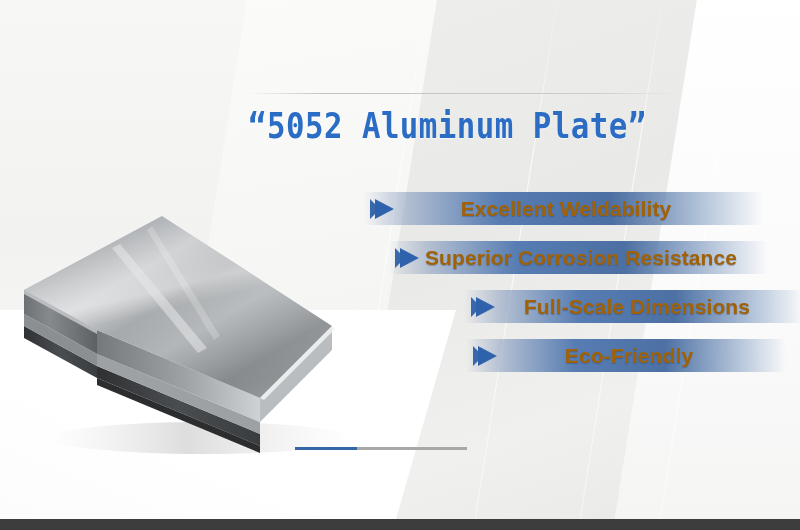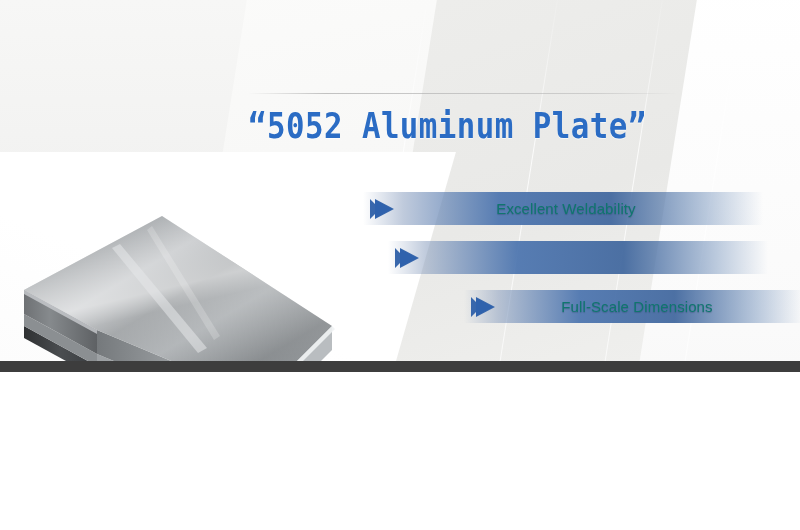--- a/index.html
+++ b/index.html
@@ -4,21 +4,21 @@
 <title>5052 Aluminum Plate Banner</title>
 <style>
   html, body {
     margin: 0;
     padding: 0;
     background: #ffffff;
   }
   #banner {
     position: relative;
     width: 800px;
-    height: 372px;
+    height: 530px;
     overflow: hidden;
     font-family: "Liberation Sans", sans-serif;
     background: #ffffff;
     user-select: none;
   }
 
   
   .bg-base {
     position: absolute;
     inset: 0;
@@ -157,23 +157,23 @@
     margin-left: 6px;
     width: 26px;
     height: 22px;
   }
   .feature-bar .arrow svg { display: block; }
   .feature-bar .flabel {
     position: relative;
     z-index: 2;
     flex: 1 1 auto;
     text-align: center;
-    color: #0f766e;
-    font-size: 15px;
-    font-weight: 400;
+    color: #a16207;
+    font-size: 21px;
+    font-weight: 700;
     letter-spacing: .1px;
     white-space: nowrap;
     padding-right: 26px;
     text-shadow: 0 1px 1px rgba(40,60,95,.35);
   }
 
   
   .accent-rule {
     position: absolute;
     left: 295px;
@@ -296,37 +296,50 @@
 
     <div class="feature-row">
       <div class="feature-bar" id="fb1" style="left: 388px; width: 380px;">
         <div class="barfill"></div>
         <span class="arrow">
           <svg width="26" height="22" viewBox="0 0 26 22">
             <polygon points="1,1 1,21 6,16 6,21 25,11 6,1 6,6" fill="#3867ac"></polygon>
             <polygon points="6,2 23,11 6,20" fill="#2f62ad"></polygon>
           </svg>
         </span>
+        <span class="flabel">Superior Corrosion Resistance</span>
       </div>
     </div>
 
 
     <div class="feature-row">
       <div class="feature-bar" id="fb3" style="left: 464px; width: 340px;">
         <div class="barfill"></div>
         <span class="arrow">
           <svg width="26" height="22" viewBox="0 0 26 22">
             <polygon points="1,1 1,21 6,16 6,21 25,11 6,1 6,6" fill="#3867ac"></polygon>
             <polygon points="6,2 23,11 6,20" fill="#2f62ad"></polygon>
           </svg>
         </span>
         <span class="flabel">Full-Scale Dimensions</span>
       </div>
     </div>
 
+    <div class="feature-row">
+      <div class="feature-bar" id="fb4" style="left: 466px; width: 320px;">
+        <div class="barfill"></div>
+        <span class="arrow">
+          <svg width="26" height="22" viewBox="0 0 26 22">
+            <polygon points="1,1 1,21 6,16 6,21 25,11 6,1 6,6" fill="#3867ac"></polygon>
+            <polygon points="6,2 23,11 6,20" fill="#2f62ad"></polygon>
+          </svg>
+        </span>
+        <span class="flabel">Eco-Friendly</span>
+      </div>
+    </div>
 
   </div>
 
   <div class="accent-rule" style="background: linear-gradient(90deg, rgb(53, 102, 168) 0%, rgb(53, 102, 168) 36%, rgb(168, 168, 168) 36%, rgb(168, 168, 168) 100%);"></div>
 
   <div class="bottom-bar"></div>
 
 </div>
 
 </body></html>

